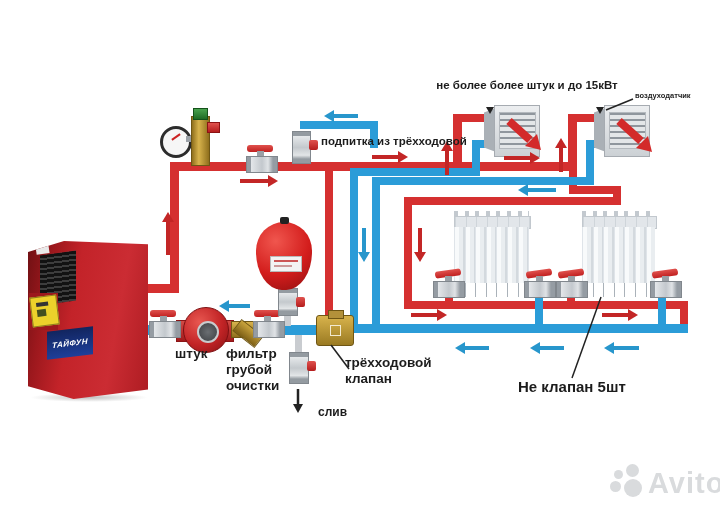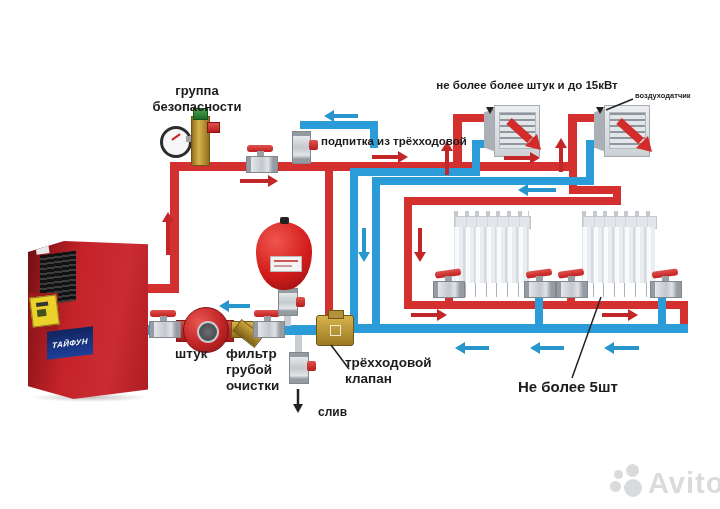--- a/index.html
+++ b/index.html
@@ -302,43 +302,39 @@
       <line x1="298" y1="389" x2="298" y2="405" stroke-width="2.5"></line>
       <polygon points="298,413 293,404 303,404" stroke="none"></polygon>
       <line x1="606" y1="110" x2="633" y2="99" stroke-width="1.5"></line>
       <line x1="601" y1="297" x2="572" y2="378" stroke-width="1.5"></line>
       <line x1="331" y1="345" x2="349" y2="369" stroke-width="1.5"></line>
       <polygon points="486,107 494,107 490,114" stroke="none"></polygon>
       <polygon points="596,107 604,107 600,114" stroke="none"></polygon>
     </g>
   </svg>
 
-  <div class="lbl" style="left:130px;top:83px;width:134px;text-align:center;font-size:13px;line-height:1.25">
-    <div>группа</div>
-    <div>безопасности</div>
-  </div>
   <div class="lbl" style="left:418px;top:79px;width:218px;text-align:center;font-size:11.5px;line-height:1.2">
     <div>не более более штук и до 15кВт</div>
   </div>
   <div class="lbl" style="left:635px;top:91px;font-size:7.5px">воздуходатчик</div>
   <div class="lbl" style="left:321px;top:135px;font-size:11.5px">подпитка из трёхходовой</div>
   <div class="lbl" style="left:216px;top:199px;font-size:11.5px;line-height:1.3">
   </div>
   <div class="lbl" style="left:175px;top:346px;font-size:13.5px">штук</div>
   <div class="lbl" style="left:226px;top:346px;font-size:13.5px;line-height:1.18">
     <div>фильтр</div>
     <div>грубой</div>
     <div>очистки</div>
   </div>
   <div class="lbl" style="left:345px;top:355px;font-size:13.5px;line-height:1.18">
     <div>трёхходовой</div>
     <div>клапан</div>
   </div>
   <div class="lbl" style="left:318px;top:405px;font-size:12px">слив</div>
-  <div class="lbl" style="left:518px;top:378px;font-size:15px">Не более 5шт</div>
+  <div class="lbl" style="left:518px;top:378px;font-size:15px">Не клапан 5шт</div>
 
   <div class="wm">
     <div class="dots">
       <i style="left:8px;top:6px;width:9px;height:9px"></i>
       <i style="left:20px;top:0;width:13px;height:13px"></i>
       <i style="left:4px;top:17px;width:11px;height:11px"></i>
       <i style="left:18px;top:15px;width:18px;height:18px"></i>
     </div>
     <span>Avito</span>
   </div>

